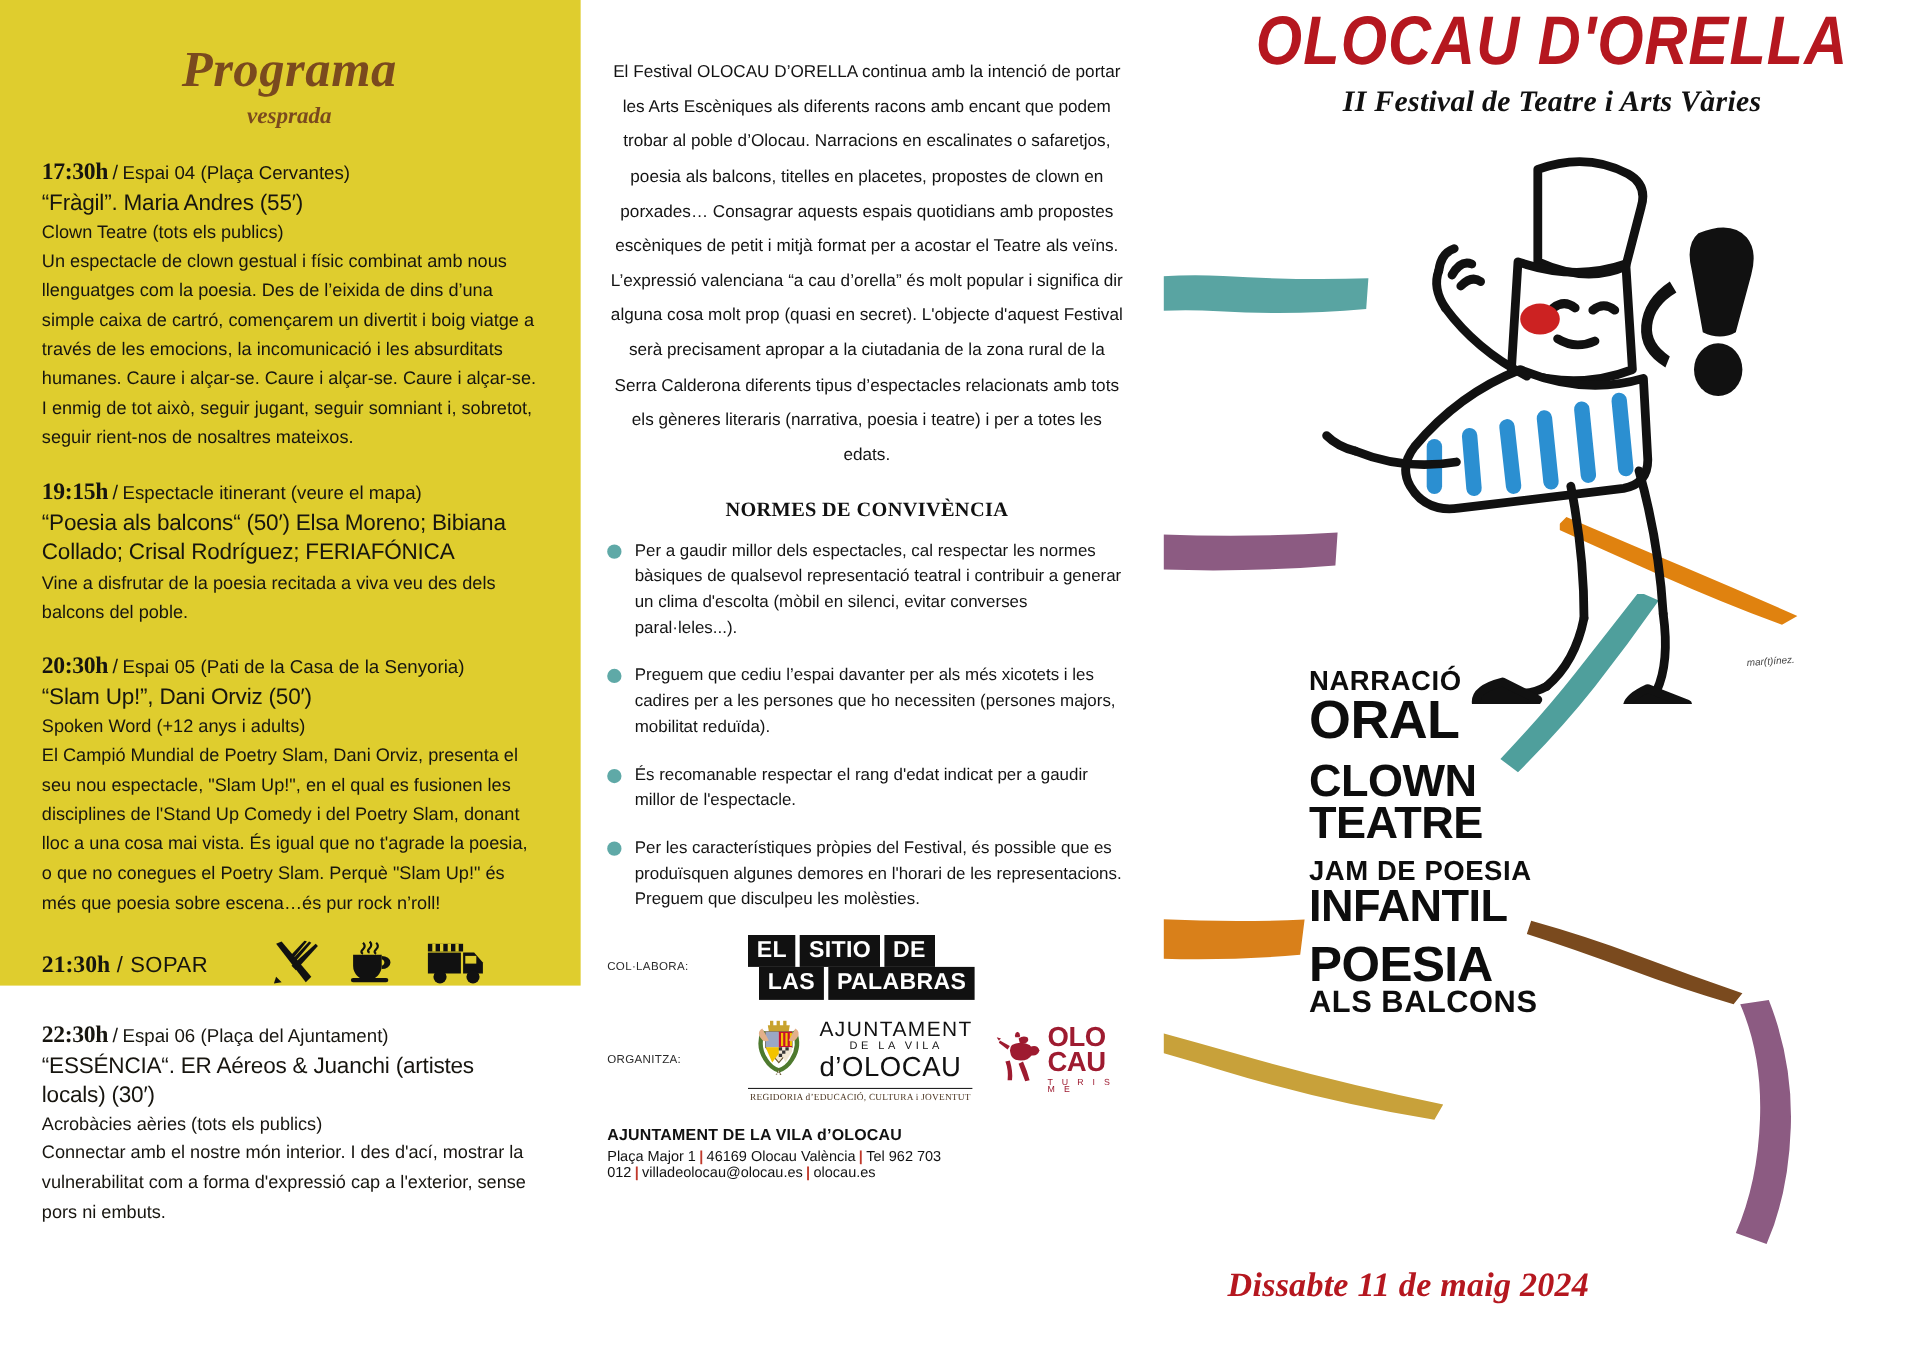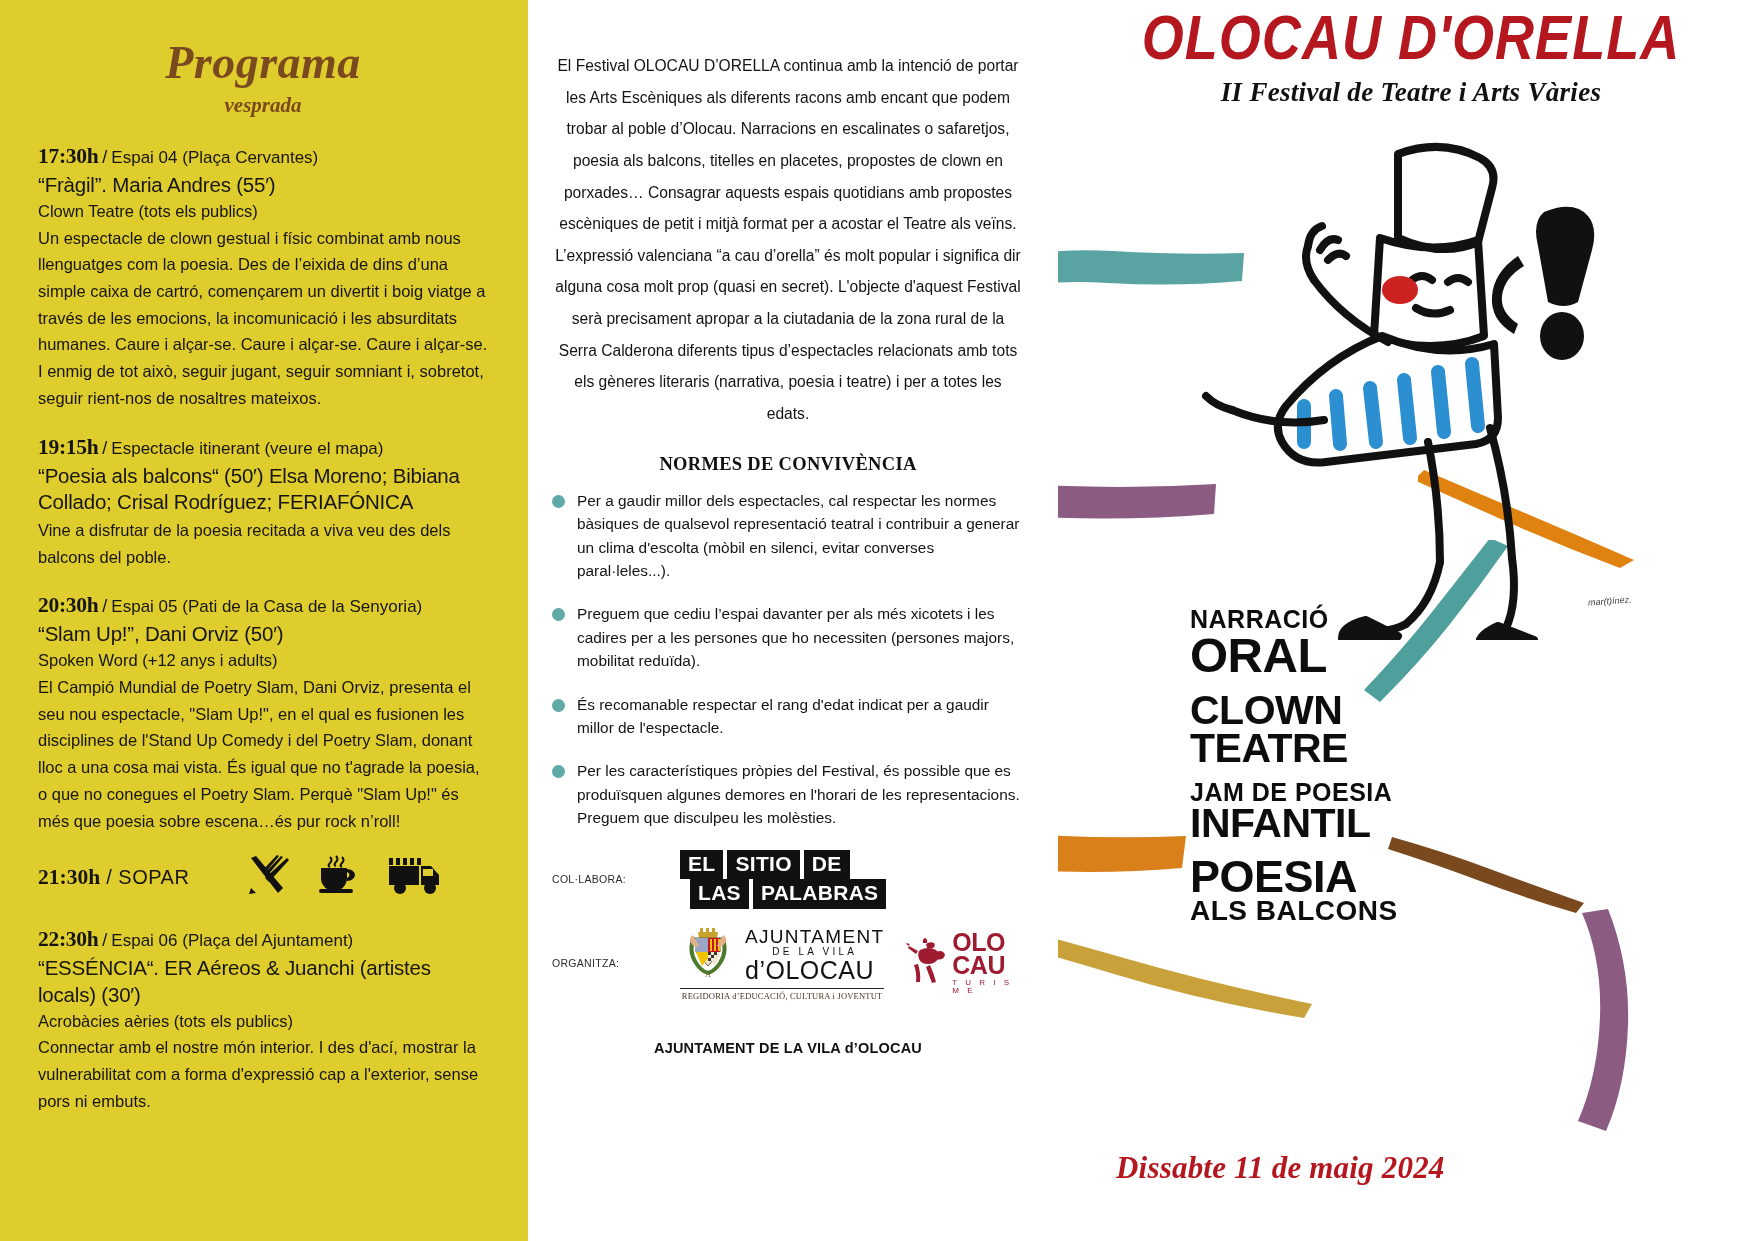--- a/index.html
+++ b/index.html
@@ -8,21 +8,21 @@
     font-family: "Liberation Sans", sans-serif;
     background: #ffffff;
     position: relative;
     overflow: hidden;
   }
 
   
   #left-col {
     position: absolute;
     left: 0; top: 0;
-    width: 528px; height: 1241px;
+    width: 528px; height: 896px;
     background: #dfcd2e;
     padding: 24px 40px 0 38px;
   }
   #programa-title {
     text-align: center;
     font-family: "Liberation Serif", serif;
     font-weight: bold;
     font-style: italic;
     font-size: 46px;
     color: #7a4a1e;
@@ -118,21 +118,21 @@
   .aj-2 { font-size: 10px; letter-spacing: 3.2px; color: #111; text-align: center; margin: 1px 0; }
   .aj-3 { font-size: 25px; letter-spacing: 0.5px; color: #111; }
   #ajunt-rule { width: 100%; height: 1.2px; background: #222; margin: 3px 0 2px 0; }
   #ajunt-sub { font-family: "Liberation Serif", serif; font-size: 8.5px; letter-spacing: 0.2px; color: #4a3520; }
 
   #turisme-logo { display: flex; align-items: center; gap: 4px; margin-left: 22px; }
   #turisme-words { display: flex; flex-direction: column; line-height: 0.92; }
   .tu-1, .tu-2 { font-weight: bold; font-size: 25px; color: #9e1b30; letter-spacing: -0.5px; }
   .tu-3 { font-size: 8px; letter-spacing: 3px; color: #9e1b30; margin-top: 2px; }
 
-  #footer-block { text-align: center; margin-top: 39px; }
+  #footer-block { margin-top: 22px; }
   #footer-title { font-weight: bold; font-size: 14.5px; color: #111; letter-spacing: 0.2px; }
   #footer-addr { font-size: 13.2px; color: #111; margin-top: 3px; }
   .sep { color: #c0392b; font-weight: bold; padding: 0 3px; }
 
   
   #right-col {
     position: absolute;
     left: 1058px; top: 0;
     width: 696px; height: 1241px;
     background: #ffffff;
@@ -384,20 +384,23 @@
       <div id="turisme-words">
         <span class="tu-1">OLO</span>
         <span class="tu-2">CAU</span>
         <span class="tu-3">T U R I S M E</span>
       </div>
     </div>
   </div>
 
   <div id="footer-block">
     <div id="footer-title">AJUNTAMENT DE LA VILA d’OLOCAU</div>
+    <div id="footer-addr">
+      <span>Plaça Major 1</span><span class="sep">|</span><span>46169 Olocau València</span><span class="sep">|</span><span>Tel 962 703 012</span><span class="sep">|</span><span>villadeolocau@olocau.es</span><span class="sep">|</span><span>olocau.es</span>
+    </div>
   </div>
 
 </div>
 
 <div id="right-col">
 
   <div id="fest-logo-wrap">
     <div id="fest-title">OLOCAU D'ORELLA</div>
     <div id="fest-sub">II Festival de Teatre i Arts Vàries</div>
   </div>

